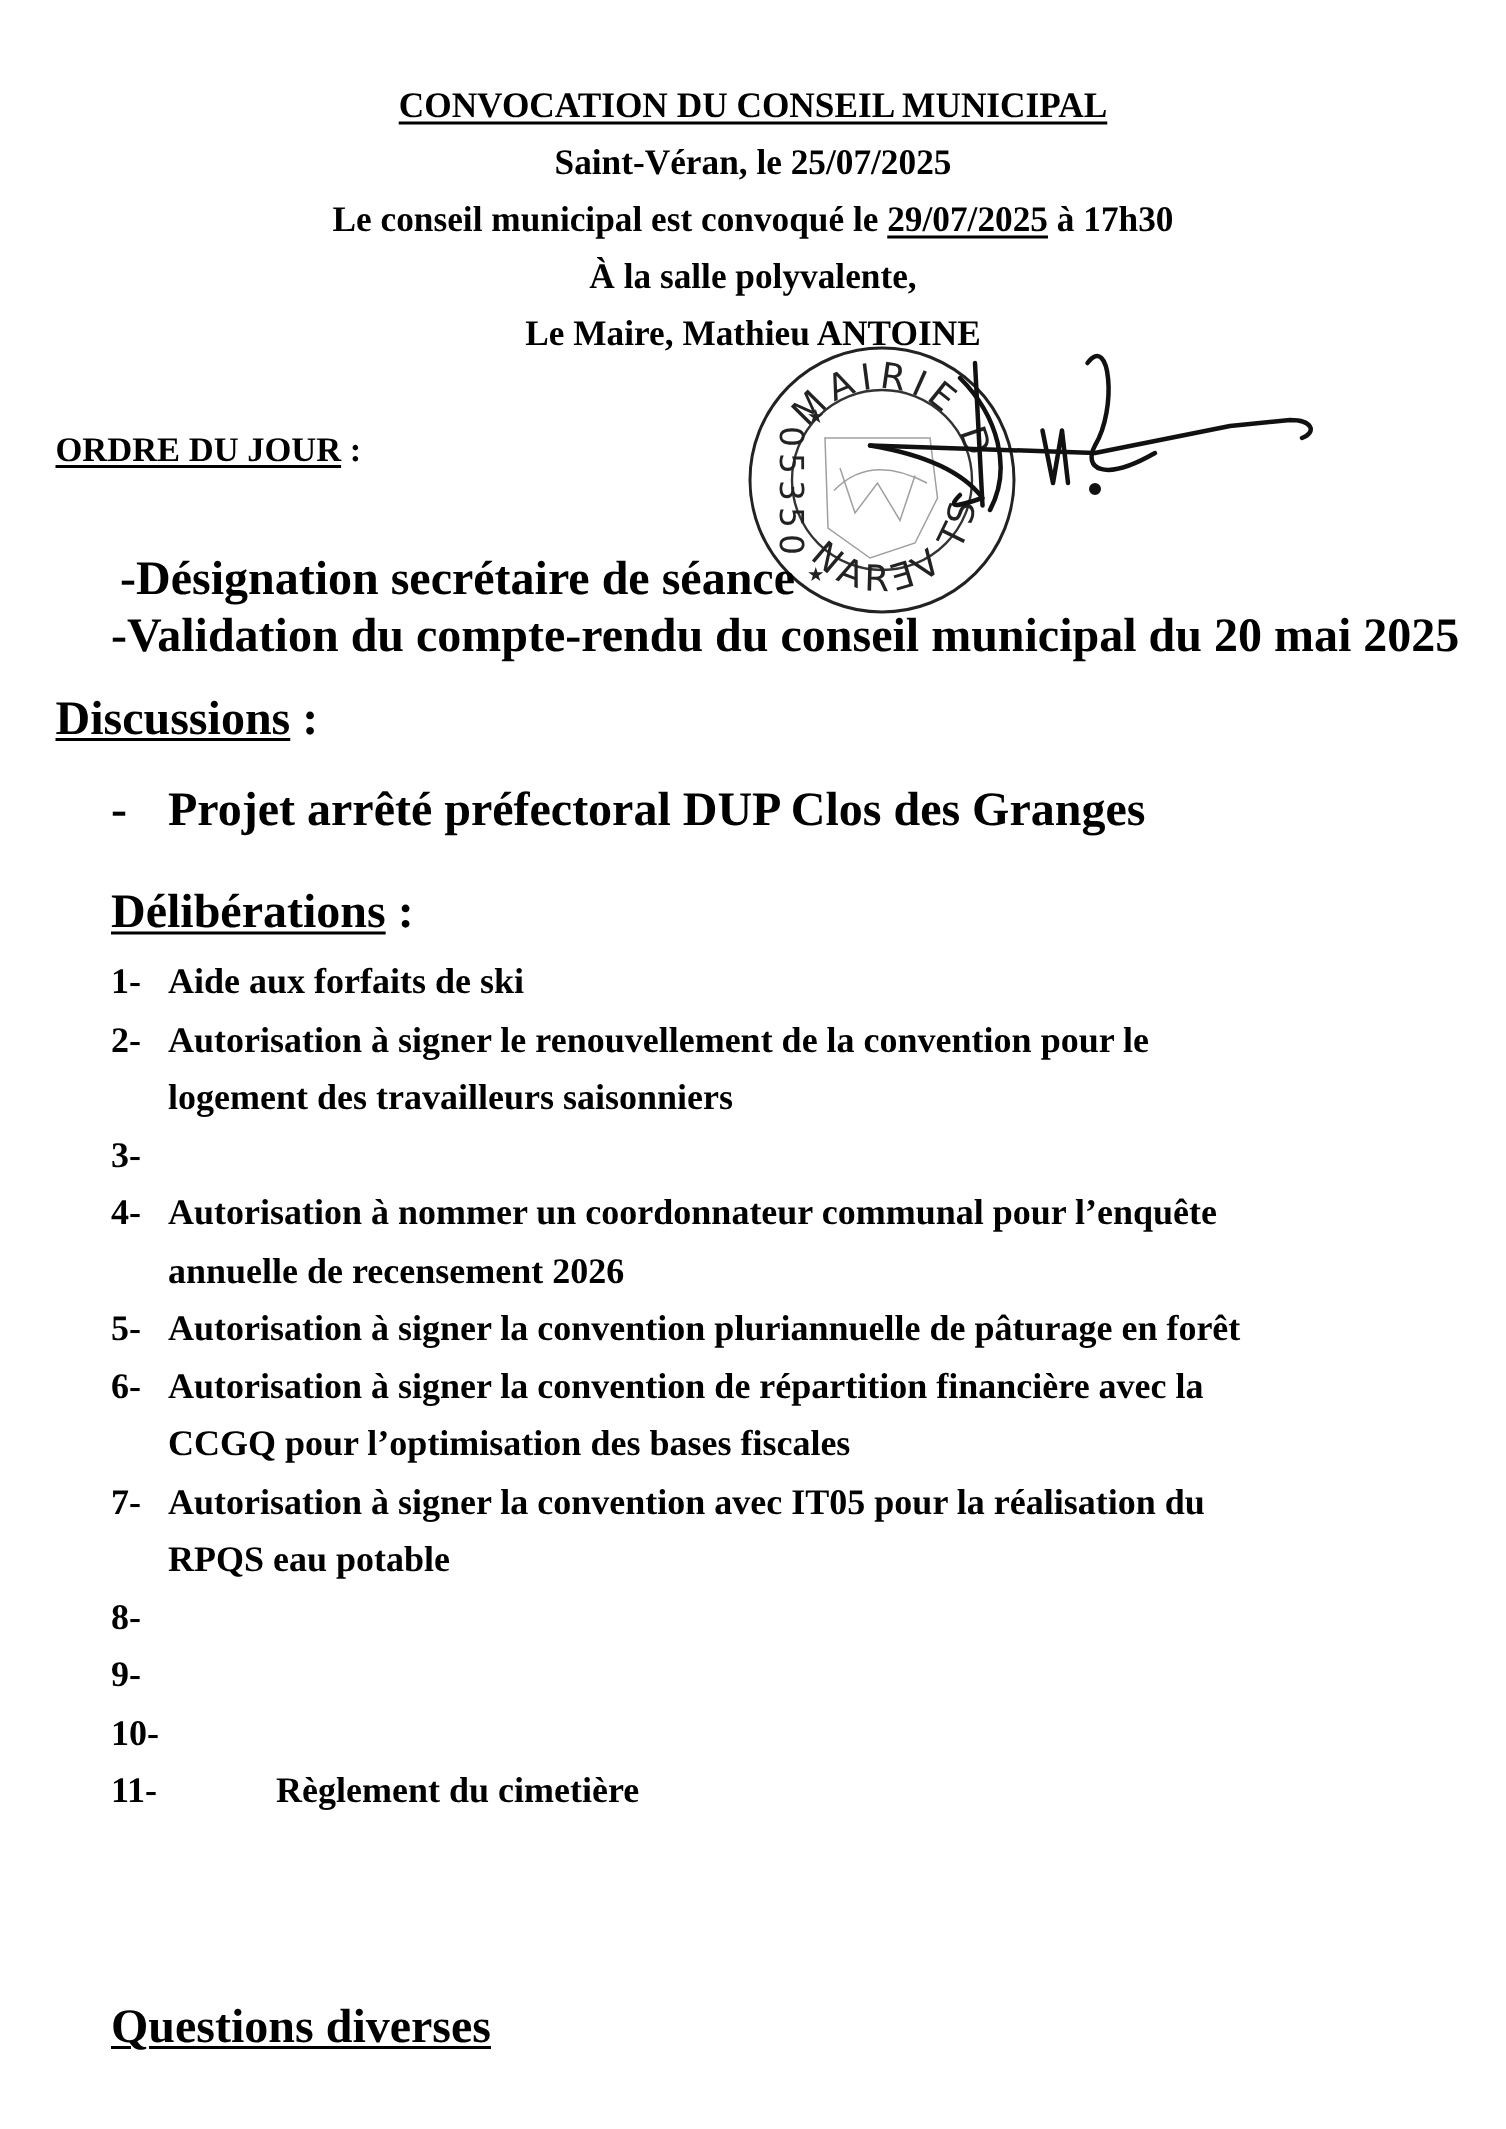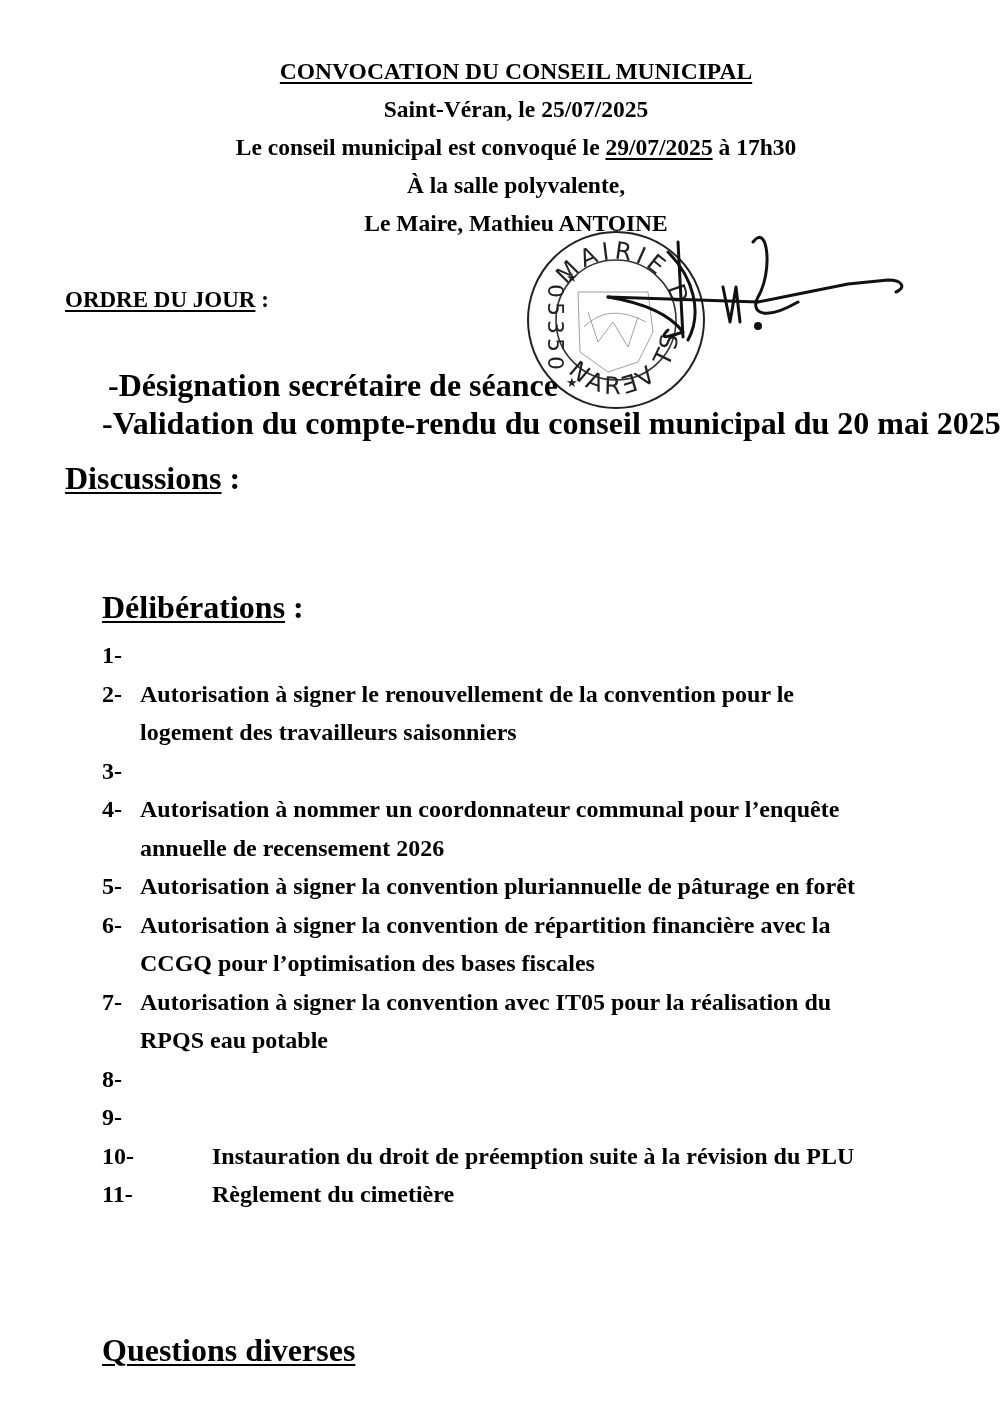--- a/index.html
+++ b/index.html
@@ -9,21 +9,21 @@
     }
     body {
       width: 1004px;
       height: 1419px;
       position: relative;
       overflow: hidden;
       font-family: "Liberation Serif", "DejaVu Serif", serif;
       color: #000;
       font-weight: bold;
     }
-    .page { position: absolute; inset: 0; margin-left: 28px; }
+    .page { position: absolute; inset: 0; }
     .header {
       position: absolute;
       left: 0; right: 0; top: 52px;
       text-align: center;
     }
     .header .line {
       font-size: 24px;
       line-height: 38px;
       height: 38px;
       transform: scaleX(0.98);
@@ -122,28 +122,32 @@
   <div class="ordre-title">
     <span class="u">ORDRE DU JOUR</span><span> :</span>
   </div>
 
   <div class="txt" style="left:80px; top:370px;">-Désignation secrétaire de séance</div>
   <div class="txt" style="left:74px; top:408px;">-Validation du compte-rendu du conseil municipal du 20 mai 2025</div>
 
   <div class="txt" style="left:37px; top:463px;">
     <span class="u">Discussions</span><span> :</span>
   </div>
+  <div class="txt" style="left:74px; top:524px;">
+    <span style="display:inline-block; width:38px;">-</span><span>Projet arrêté préfectoral DUP Clos des Granges</span>
+  </div>
 
   <div class="txt" style="left:74px; top:592px;">
     <span class="u">Délibérations</span><span> :</span>
   </div>
 
   <div class="delib-list">
     <div class="delib-item">
       <span class="delib-num">1-</span>
+      <span class="delib-text">Aide aux forfaits de ski</span>
     </div>
     <div class="delib-item">
       <span class="delib-num">2-</span>
       <span class="delib-text">Autorisation à signer le renouvellement de la convention pour le
 logement des travailleurs saisonniers</span>
     </div>
     <div class="delib-item">
       <span class="delib-num">3-</span>
     </div>
     <div class="delib-item">
@@ -166,21 +170,20 @@
 RPQS eau potable</span>
     </div>
     <div class="delib-item">
       <span class="delib-num">8-</span>
     </div>
     <div class="delib-item">
       <span class="delib-num">9-</span>
     </div>
     <div class="delib-item">
       <span class="delib-num wide">10-</span>
-      <span class="delib-text">Instauration du droit de préemption suite à la révision du PLU</span>
     </div>
     <div class="delib-item">
       <span class="delib-num wide">11-</span>
       <span class="delib-text">Règlement du cimetière</span>
     </div>
   </div>
 
   <div class="txt" style="left:74px; top:1335px;">
     <span class="u">Questions diverses</span>
   </div>

